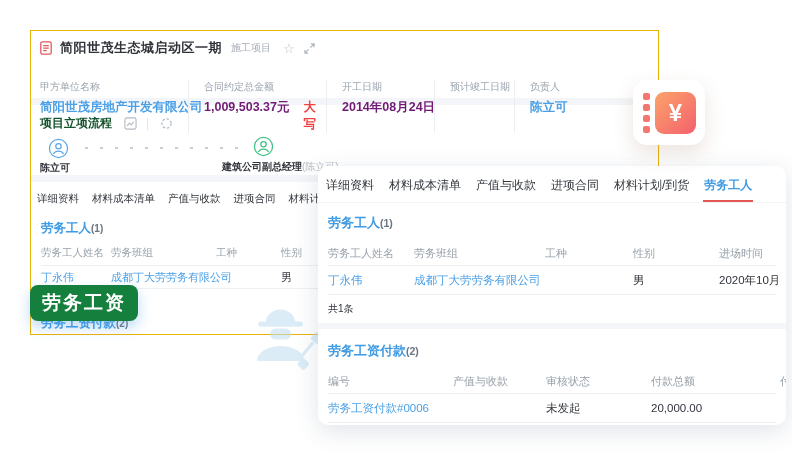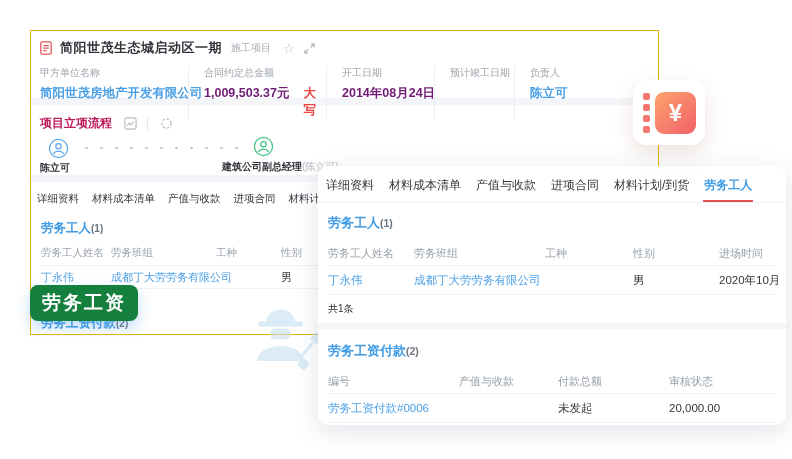--- a/index.html
+++ b/index.html
@@ -9,34 +9,34 @@
   
   .bw{position:absolute;left:30px;top:30px;width:629px;height:305px;background:#fff;
       border:1px solid #eab308;box-sizing:border-box;z-index:1;overflow:hidden;}
   .bw-sec1{height:67px;padding:6px 10px 0 9px;box-sizing:border-box;}
   .title-row{display:flex;align-items:center;height:22px;}
   .doc-ic{width:12px;height:14px;margin-right:8px;flex:0 0 auto;display:flex;}
   .bw-title{font-size:13px;font-weight:bold;color:#30343a;letter-spacing:.5px;}
   .type-tag{font-size:10px;color:#a7aeb6;margin-left:9px;}
   .star{color:#b9c0c8;font-size:13px;margin-left:12px;line-height:1;cursor:pointer;}
   .expand-ic{margin-left:9px;display:flex;cursor:pointer;}
-  .fields{display:flex;margin-top:7px;}
+  .fields{display:flex;margin-top:21px;}
   .field{box-sizing:border-box;}
   .field.sep{border-left:1px solid #eceef1;padding-left:15px;}
   .f1{width:148px;} .f2{width:138px;} .f3{width:108px;} .f4{width:80px;} .f5{flex:1;}
   .flabel{font-size:10px;color:#9aa3ad;}
   .fvalue{margin-top:5px;font-size:12.5px;font-weight:bold;color:#701a75;white-space:nowrap;}
   .fvalue.link{color:#4a9fe6;}
   .vrow{display:flex;align-items:baseline;}
   .daxie{margin-left:14px;font-size:12.5px;color:#ef4444;font-weight:bold;cursor:pointer;}
   .strip{height:7px;background:#f3f5f8;}
 
   .bw-sec2{position:relative;height:70px;}
   .flow-head{position:absolute;left:9px;top:10px;display:flex;align-items:center;}
-  .flow-title{font-size:12px;font-weight:bold;color:#be185d;}
+  .flow-title{font-size:12px;font-weight:bold;color:#14532d;}
   .flow-ic{margin-left:12px;display:flex;cursor:pointer;}
   .flow-div{width:1px;height:12px;background:#e3e6ea;margin-left:10px;}
   .avatar{position:absolute;display:flex;}
   .avA{left:17px;top:33px;color:#5aa7ec;}
   .avB{left:222px;top:31px;color:#41c184;}
   .dots{position:absolute;left:48px;top:41px;width:168px;height:4px;
         background-image:radial-gradient(circle,#c9ced4 1.2px,rgba(0,0,0,0) 1.4px);
         background-size:15px 4px;background-repeat:repeat-x;}
   .flow-nameA{position:absolute;left:9px;top:56px;font-size:10px;color:#30343a;font-weight:bold;}
   .flow-nameB{position:absolute;left:191px;top:55px;font-size:10px;color:#30343a;font-weight:bold;white-space:nowrap;}
@@ -59,21 +59,21 @@
   .fp{position:absolute;left:318px;top:166px;width:468px;height:259px;background:#fff;
       border-radius:10px;box-shadow:0 6px 24px rgba(60,80,110,.16);z-index:3;box-sizing:border-box;overflow:hidden;}
   .fp-tabs{display:flex;gap:13px;padding:11px 10px 0 7px;height:37px;box-sizing:border-box;
            border-bottom:1px solid #f1f3f6;font-size:12px;color:#33383e;}
   .fp-tab{padding:0 1px 9px 1px;white-space:nowrap;cursor:pointer;}
   .fp-tab.active{color:#3f9be4;border-bottom:2px solid #e35555;font-weight:bold;}
   .fp-body{padding:0 10px;}
   .fp-h{margin-top:11px;font-size:13px;font-weight:bold;color:#3f9be4;}
   .fp-h .cnt{font-size:10.5px;color:#6b7480;}
   .g1{display:grid;grid-template-columns:86px 131px 88px 86px 1fr;align-items:center;}
-  .g2{display:grid;grid-template-columns:125px 93px 105px 129px 1fr;align-items:center;gap:6px;}
+  .g2{display:grid;grid-template-columns:125px 93px 105px 129px 1fr;align-items:center;}
   .fp-th{height:24px;font-size:11px;color:#98a1aa;border-bottom:1px solid #eef1f4;margin-top:9px;}
   .fp-td{height:28px;font-size:11.5px;color:#30343a;border-bottom:1px solid #eef1f4;}
   .fp-td .lnk{font-weight:normal;}
   .fp-foot{height:28px;display:flex;align-items:center;font-size:10px;color:#30343a;}
   .fp-strip{height:6px;background:#f4f6f9;margin:0 -10px;}
   .nowrap{white-space:nowrap;overflow:visible;}
 
   
   .overlay-label{position:absolute;left:30px;top:285px;width:108px;height:36px;line-height:36px;
       text-align:center;background:#15803d;border-radius:8px;color:#fff;font-size:19px;font-weight:bold;
@@ -239,22 +239,22 @@
         <span></span>
         <span>男</span>
         <span class="nowrap">2020年10月</span>
       </div>
       <div class="fp-foot">共1条</div>
       <div class="fp-strip"></div>
       <div class="fp-h" style="margin-top:13px;"><span>劳务工资付款</span><span class="cnt">(2)</span></div>
       <div class="g2 fp-th">
         <span>编号</span>
         <span>产值与收款</span>
+        <span>审核状态</span>
         <span>付款总额</span>
-        <span>审核状态</span>
         <span class="nowrap">付</span>
       </div>
       <div class="g2 fp-td">
         <span class="lnk">劳务工资付款#0006</span>
         <span></span>
         <span>未发起</span>
         <span>20,000.00</span>
         <span></span>
       </div>
     </div>

